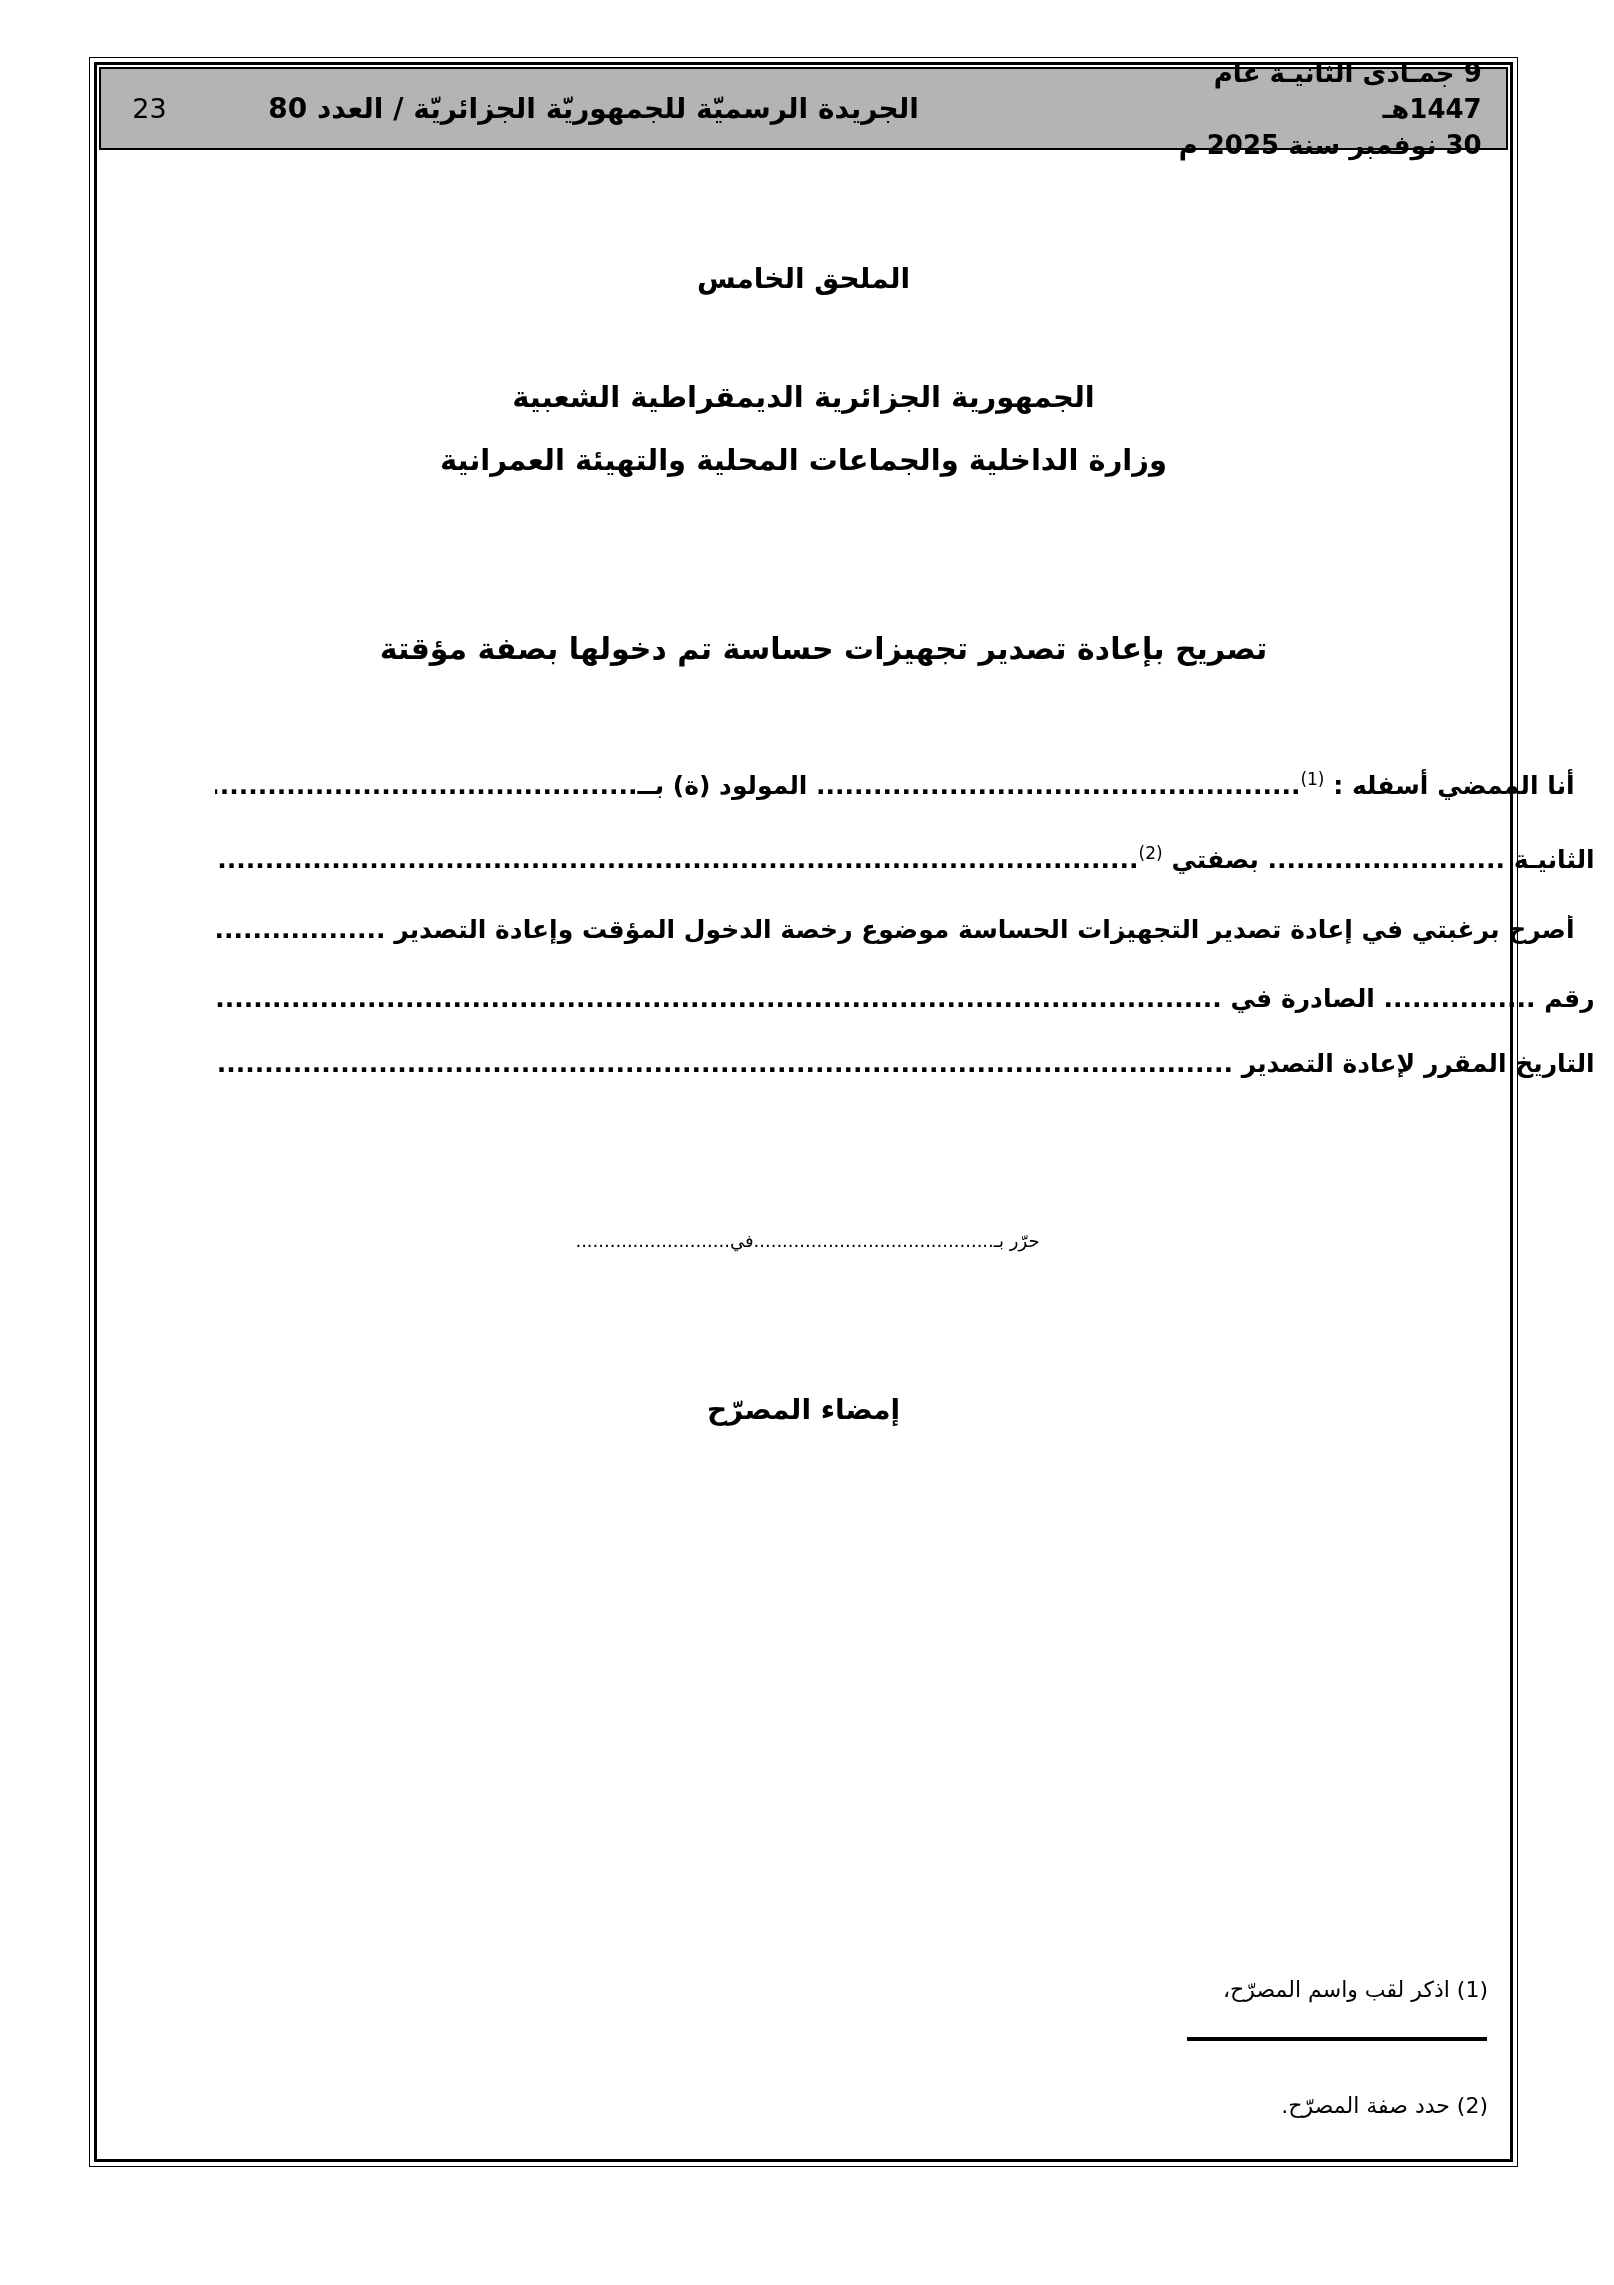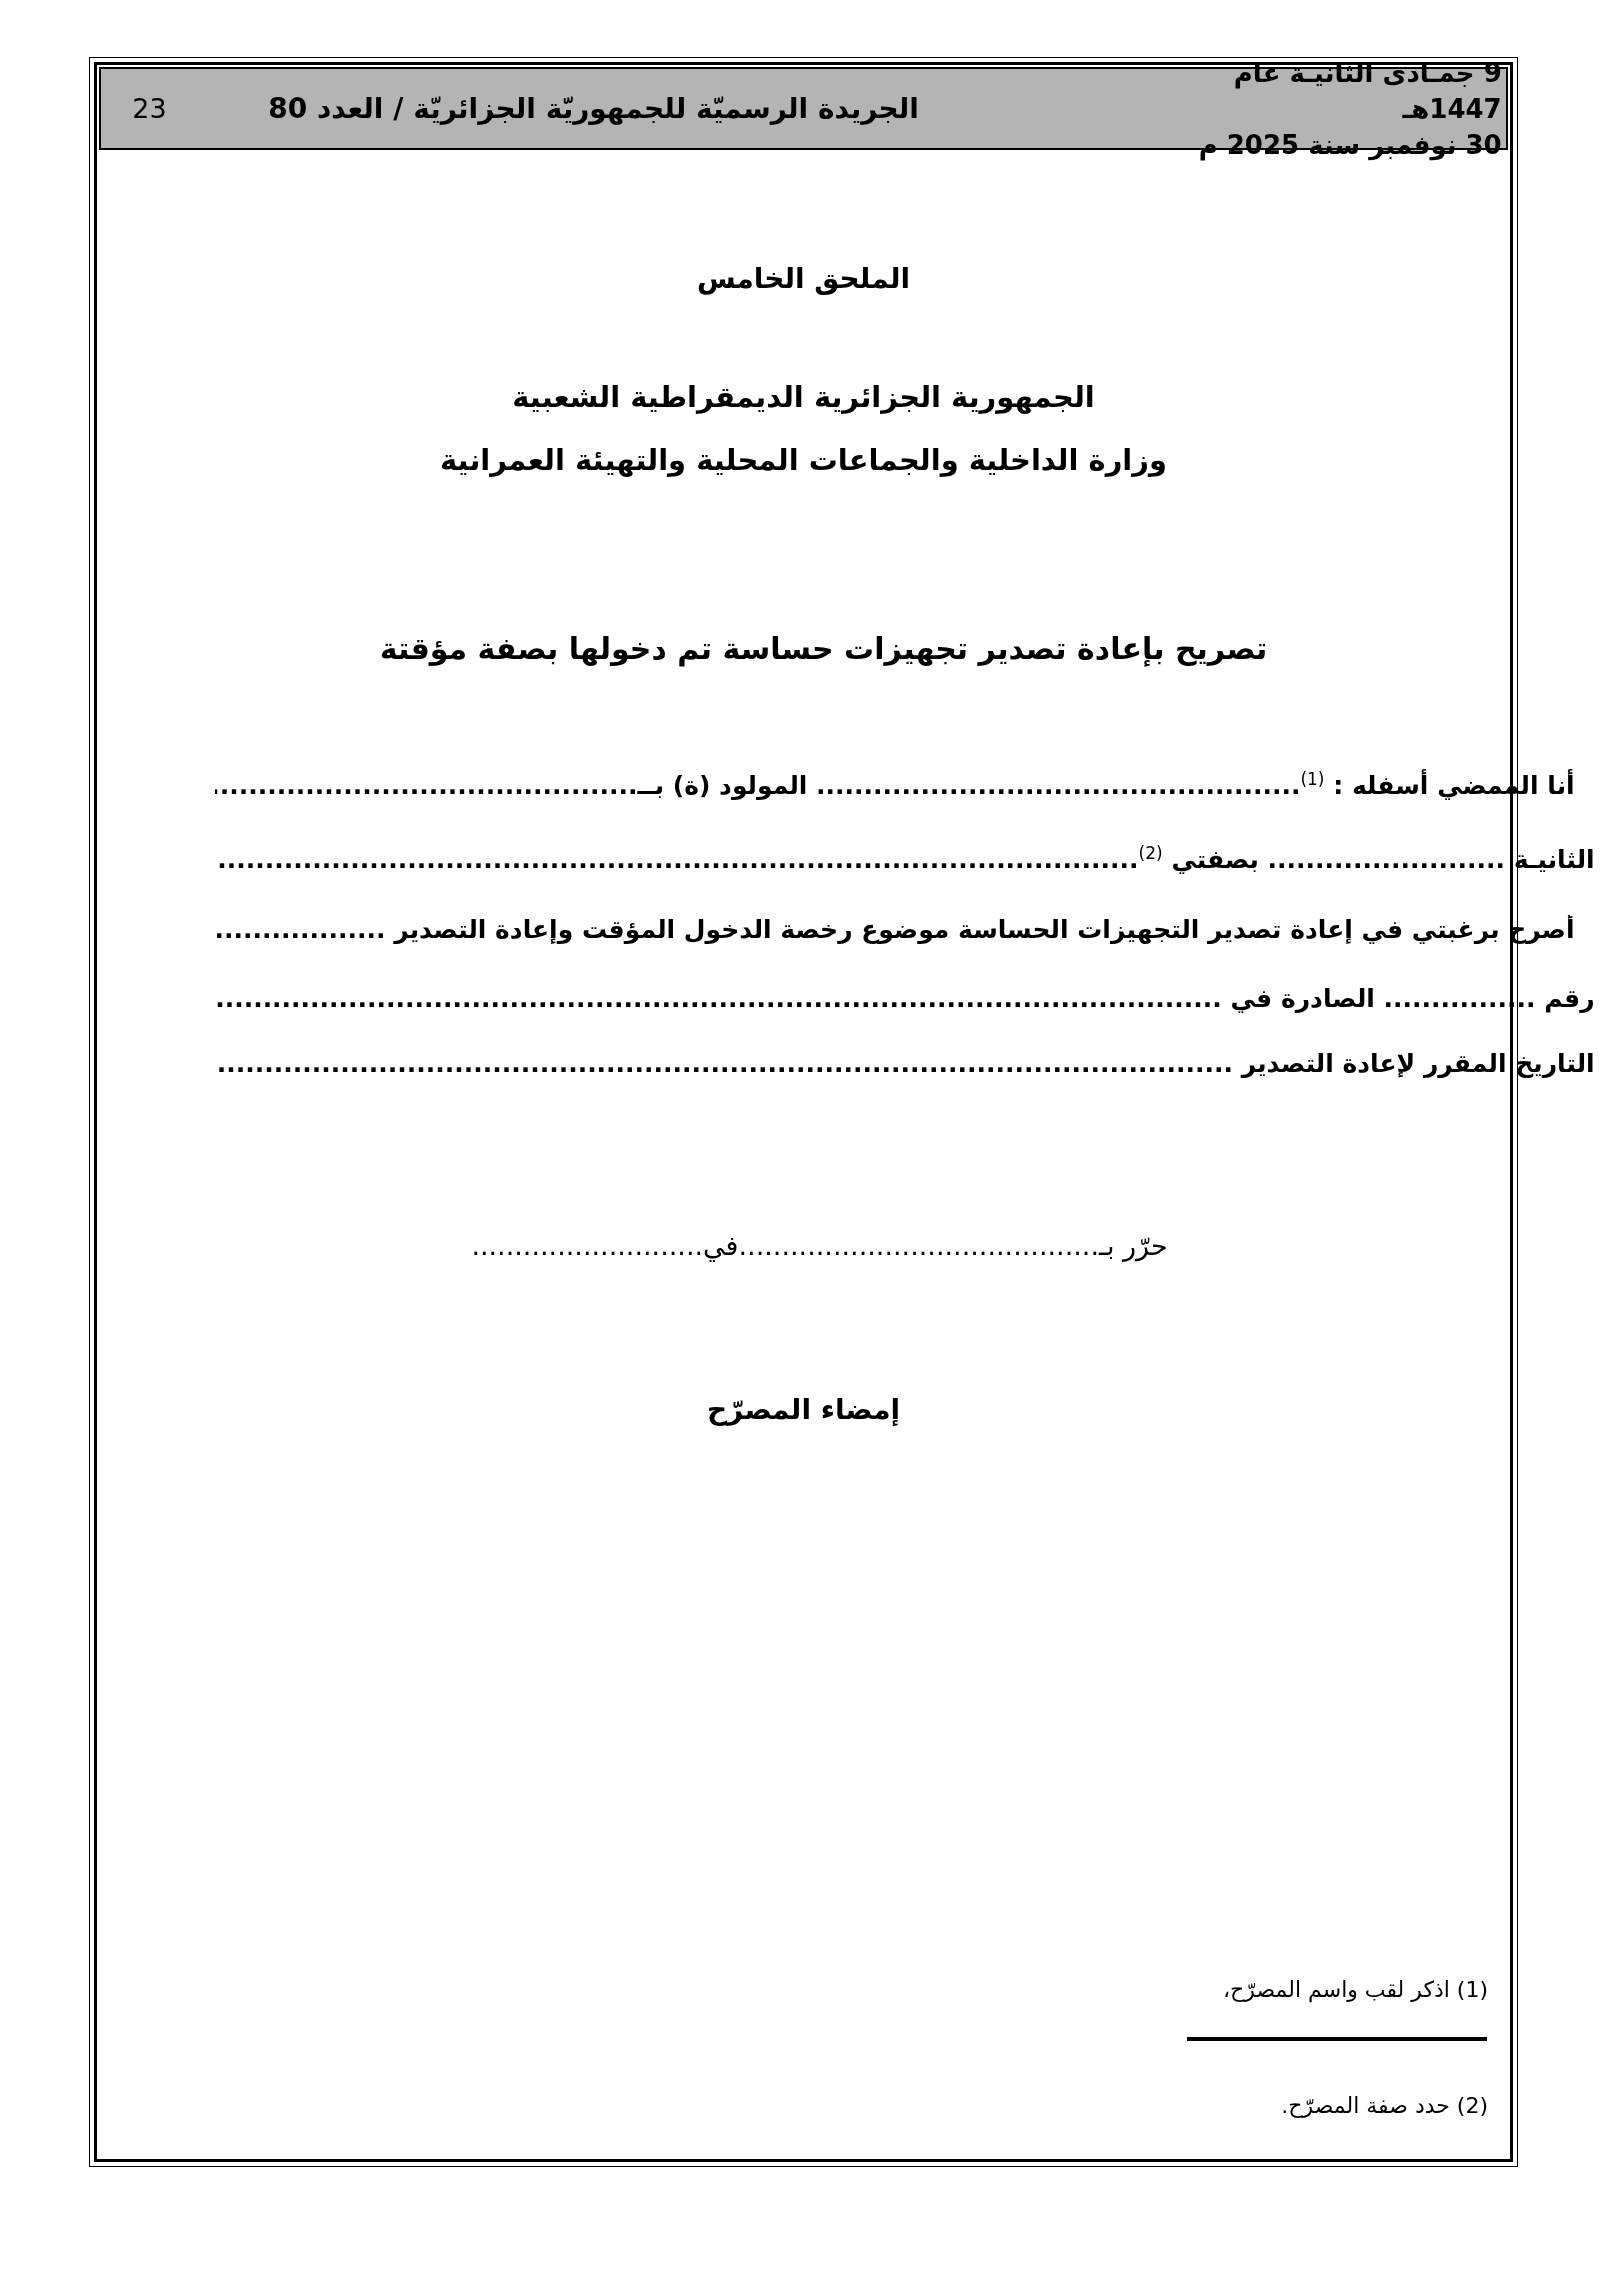--- a/index.html
+++ b/index.html
@@ -23,21 +23,21 @@
   
   .header-band{
     position:absolute;left:2.7px;top:2.7px;right:2.7px;height:83px;
     background:#b4b4b4;
     border:2.7px solid #000;
     display:flex;align-items:center;
     box-sizing:border-box;
   }
   .hdr-page{width:136px;padding-left:31px;font-size:27px;font-weight:normal;}
   .hdr-title{flex:1;text-align:left;font-size:28px;font-weight:bold;direction:rtl;}
-  .hdr-dates{width:371px;padding-right:4px;direction:rtl;text-align:right;
+  .hdr-dates{width:371px;padding-right:24px;direction:rtl;text-align:right;
     font-size:26px;font-weight:bold;line-height:36px;}
   
   .centered{
     position:absolute;left:0;width:100%;text-align:center;direction:rtl;
   }
   .annex-title{top:197px;font-size:28px;font-weight:bold;}
   .republic-line{top:315px;font-size:29px;font-weight:bold;}
   .ministry-line{top:378px;font-size:29px;font-weight:bold;}
   .form-title{top:566px;font-size:30px;font-weight:bold;padding-left:20px;}
   .body-line{
@@ -50,22 +50,22 @@
   .line1{top:704px;}
   .line2{top:778px;}
   .line3{top:850px;}
   .line4{top:919px;}
   .line5{top:984px;}
   .sup{
     font-size:17px;vertical-align:super;font-weight:normal;
     direction:ltr;unicode-bidi:embed;
   }
   .issued-line{
-    position:absolute;top:1165px;left:16px;width:100%;text-align:center;
-    direction:rtl;font-size:27px;font-weight:normal;white-space:nowrap;
+    position:absolute;top:1165px;left:4px;width:100%;text-align:center;
+    direction:rtl;font-size:18px;font-weight:normal;white-space:nowrap;
   }
   .signature-label{top:1328px;font-size:28px;font-weight:bold;}
   
   .footnote-rule{
     position:absolute;top:2037px;left:1187px;width:300px;height:3.6px;background:#000;
   }
   .footnote{
     position:absolute;right:127px;direction:rtl;text-align:right;
     font-size:22px;font-weight:normal;
   }

